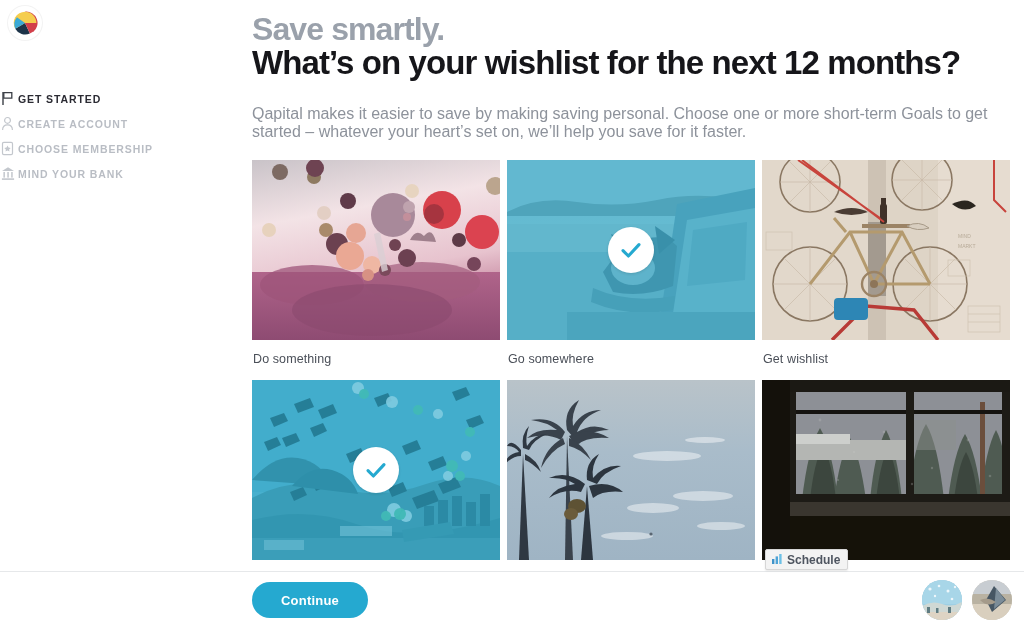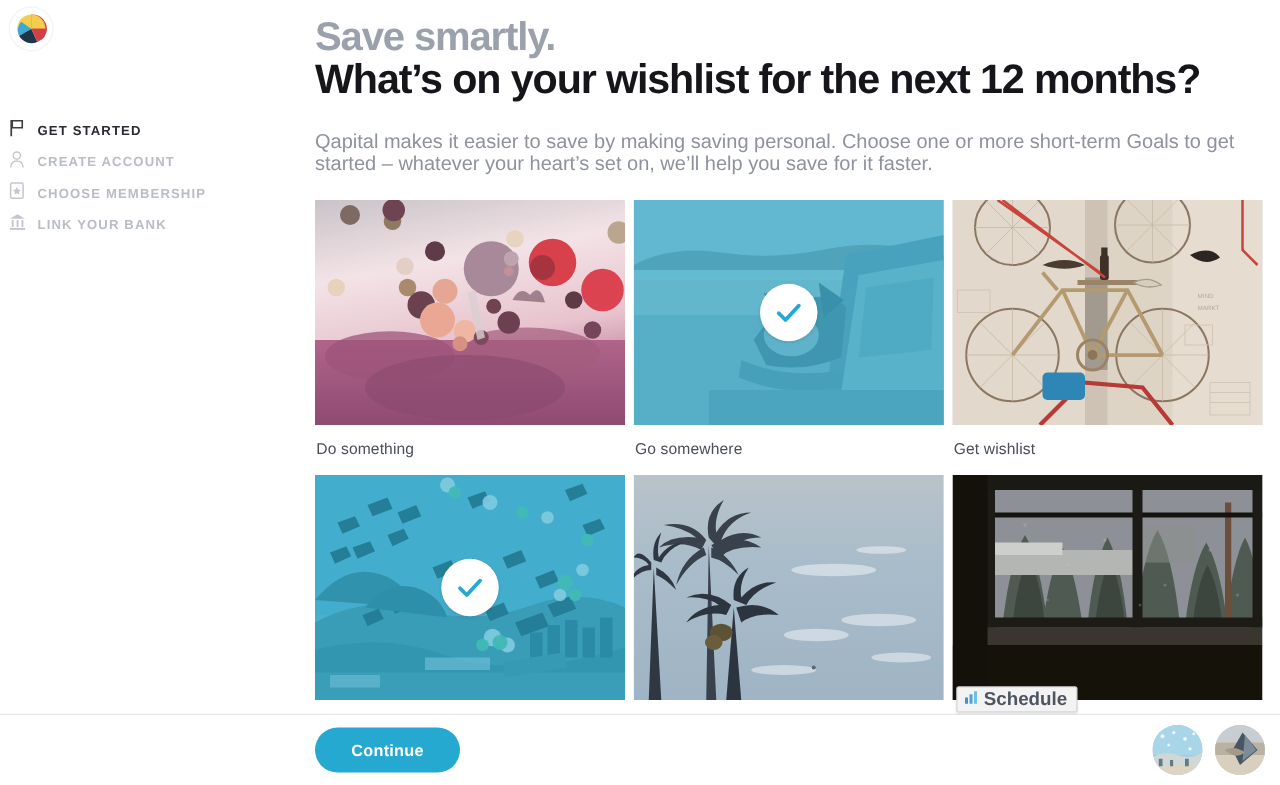--- a/index.html
+++ b/index.html
@@ -27,24 +27,24 @@
     width: 34px; height: 34px;
     border-radius: 50%;
     background: #ffffff;
     box-shadow: 0 0 0 1px rgba(0,0,0,0.05);
     display: flex; align-items: center; justify-content: center;
   }
   .logo-mark { width: 26px; height: 26px; display: block; }
 
   .nav { position: absolute; left: 0; top: 86px; width: 245px; }
   .nav-item {
-    display: flex; align-items: flex-end;
+    display: flex; align-items: center;
     height: 25px;
-    padding-left: 6px;
-    gap: 9px;
+    padding-left: 0;
+    gap: 3px;
   }
   .nav-icon {
     width: 15px; height: 17px;
     display: flex; align-items: center; justify-content: center;
     flex: 0 0 15px;
   }
   .nav-icon svg { display: block; }
   .nav-label {
     font-size: 10.5px;
     letter-spacing: 0.9px;
@@ -180,21 +180,21 @@
     height: 21px;
     padding: 0 7px 0 5px;
     background: #f3f3f3;
     border: 1px solid #d6d6d6;
     border-radius: 2px;
     display: flex; align-items: center; gap: 4px;
     box-shadow: 0 1px 2px rgba(0,0,0,0.10);
     z-index: 30;
   }
   .schedule-chip .chip-label {
-    font-size: 15px;
+    font-size: 12px;
     font-weight: bold;
     color: #4e5560;
     white-space: nowrap;
   }
 </style>
 </head>
 <body>
 
 <div class="app">
 
@@ -246,21 +246,21 @@
       <div class="nav-item">
         <span class="nav-icon">
           <svg width="14" height="15" viewBox="0 0 14 15">
             <path d="M7 1.3 L13 5 H1 Z" fill="#c3c7cd"></path>
             <rect x="2.4" y="6" width="1.5" height="5.6" fill="#c3c7cd"></rect>
             <rect x="6.3" y="6" width="1.5" height="5.6" fill="#c3c7cd"></rect>
             <rect x="10.2" y="6" width="1.5" height="5.6" fill="#c3c7cd"></rect>
             <rect x="0.9" y="12.3" width="12.2" height="1.6" fill="#c3c7cd"></rect>
           </svg>
         </span>
-        <span class="nav-label">LINK YOUR BANK</span>
+        <span class="nav-label">MIND YOUR BANK</span>
       </div>
 
 
     </nav>
   </aside>
 
   <main class="main">
 
     <div class="eyebrow">Save smartly.</div>
     <h1 class="headline">What’s on your wishlist for the next 12 months?</h1>

